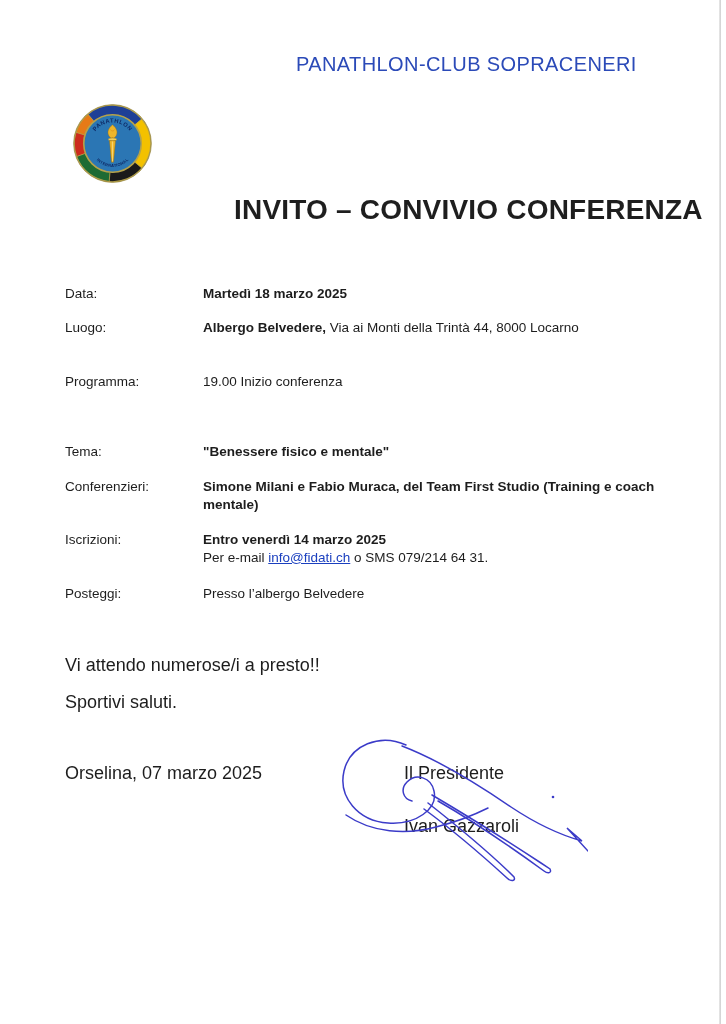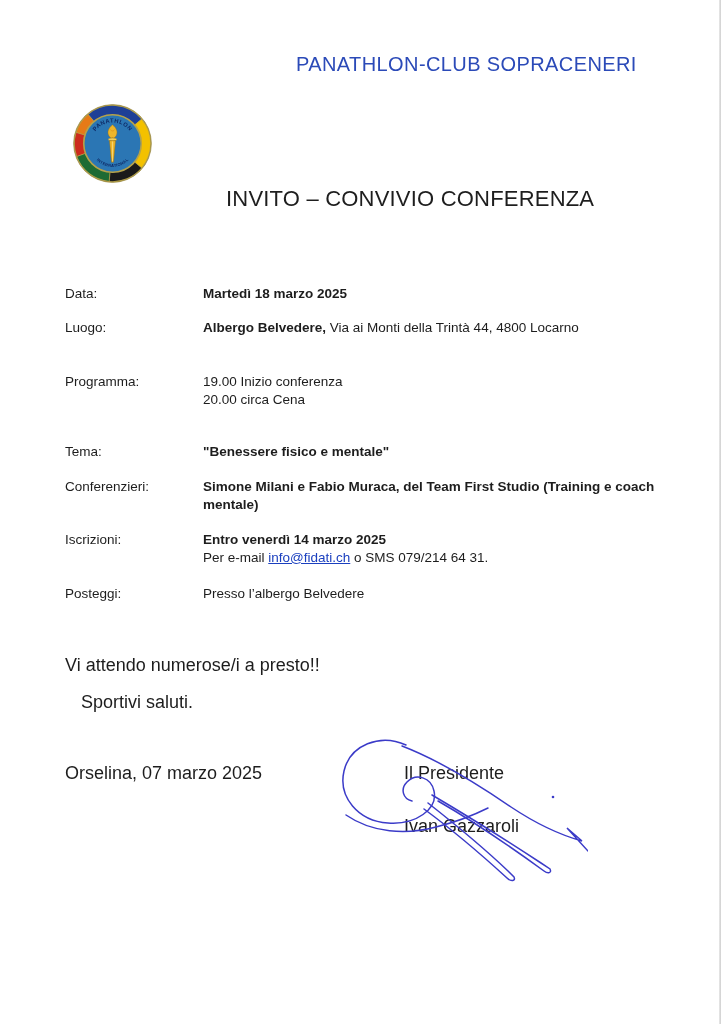--- a/index.html
+++ b/index.html
@@ -11,22 +11,22 @@
     color:#1d1d1d;
     overflow:hidden;
   }
   .club-name{
     position:absolute;left:296px;top:53px;
     font-size:20px;letter-spacing:0.4px;
     color:#2b4ab8;white-space:nowrap;
   }
   .logo{position:absolute;left:72px;top:102px;width:81px;height:83px;}
   .title{
-    position:absolute;left:222px;top:182px;margin:4px;
-    font-size:22px;font-weight:normal;color:#1e1e1e;
+    position:absolute;left:222px;top:182px;margin:12px;
+    font-size:28px;font-weight:bold;color:#1e1e1e;
     white-space:nowrap;letter-spacing:0.2px;
   }
   .row{position:absolute;left:0;width:726px;font-size:13.5px;line-height:17.5px;}
   .row .label{position:absolute;left:65px;top:0;font-weight:normal;white-space:nowrap;}
   .row .value{position:absolute;left:203px;top:0;white-space:nowrap;}
   .bold{font-weight:bold;}
   .free-line{position:absolute;font-size:18px;line-height:17px;white-space:nowrap;}
   a.email{color:#1a3fbf;text-decoration:underline;cursor:pointer;}
   .signature{position:absolute;left:336px;top:735px;width:252px;height:150px;}
   .edge-line{
@@ -87,28 +87,27 @@
 
   <h1 class="title">INVITO – CONVIVIO CONFERENZA</h1>
 
   <div class="row" style="top:285px">
     <span class="label">Data:</span>
     <span class="value bold">Martedì 18 marzo 2025</span>
   </div>
 
   <div class="row" style="top:319px">
     <span class="label">Luogo:</span>
-    <span class="value"><span class="bold">Albergo Belvedere,</span><span> Via ai Monti della Trintà 44, 4800 Locarno</span></span>
+    <span class="value"><span class="bold">Albergo Belvedere,</span><span> Via ai Monti della Trintà 44, 8000 Locarno</span></span>
   </div>
 
   <div class="row" style="top:373px">
     <span class="label">Programma:</span>
     <span class="value">
       <div>19.00 Inizio conferenza</div>
-      <div>20.00 circa Cena</div>
     </span>
   </div>
 
   <div class="row" style="top:443px">
     <span class="label">Tema:</span>
     <span class="value bold">"Benessere fisico e mentale"</span>
   </div>
 
   <div class="row" style="top:478px">
     <span class="label">Conferenzieri:</span>
@@ -125,21 +124,21 @@
       <div><span>Per e-mail </span><a class="email">info@fidati.ch</a><span> o SMS 079/214 64 31.</span></div>
     </span>
   </div>
 
   <div class="row" style="top:585px">
     <span class="label">Posteggi:</span>
     <span class="value">Presso l’albergo Belvedere</span>
   </div>
 
   <div class="free-line" style="left:65px;top:657px">Vi attendo numerose/i a presto!!</div>
-  <div class="free-line" style="left:81px;top:694px">Sportivi saluti.</div>
+  <div class="free-line" style="left:65px;top:694px">Sportivi saluti.</div>
   <div class="free-line" style="left:65px;top:765px">Orselina, 07 marzo 2025</div>
   <div class="free-line" style="left:404px;top:765px">Il Presidente</div>
   <div class="free-line" style="left:404px;top:818px">Ivan Gazzaroli</div>
 
   <svg class="signature" viewBox="0 0 252 150">
     <g fill="none" stroke="#3b3bc8" stroke-width="1.5" stroke-linecap="round">
 
       <path d="M 70,10 C 44,-2 14,10 8,36 C 2,62 22,86 52,88 C 80,90 102,74 98,56 C 95,42 80,38 71,47 C 64,54 67,64 76,66"></path>
 
       <path d="M 66,11 C 100,24 140,48 175,72 C 202,90 228,101 246,106 L 231,93 L 252,116"></path>

